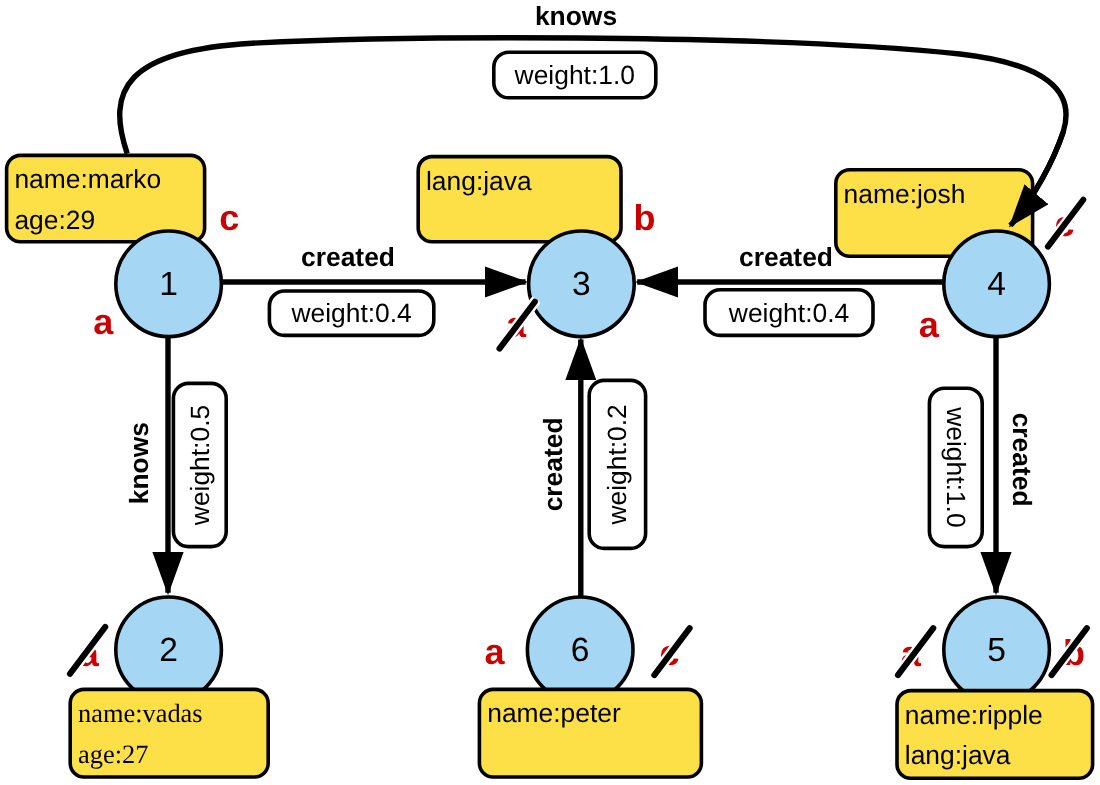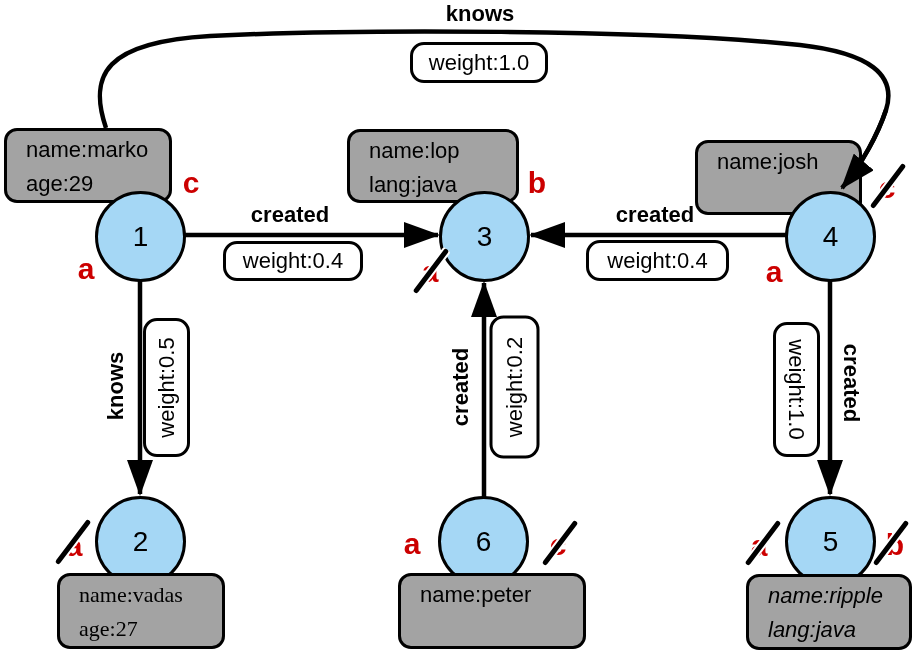--- a/index.html
+++ b/index.html
@@ -1,22 +1,22 @@
 <!DOCTYPE html>
 <html><head>
 <meta charset="utf-8">
 <style>
   html,body{margin:0;padding:0;background:#fff;}
   .stage{position:relative;width:917px;height:654px;background:#fff;overflow:hidden;
          font-family:"Liberation Sans",sans-serif;color:#000;}
   svg.layer{position:absolute;left:0;top:0;pointer-events:none;}
   .z1{z-index:1}.z2{z-index:2}.z4{z-index:4}.z5{z-index:5}
 
-  .propbox{position:absolute;background:#a3a3a3;border:3px solid #000;border-radius:13px;
-           box-sizing:border-box;font-size:22px;line-height:34px;padding:2px 0 0 19px;
+  .propbox{position:absolute;background:#fde047;border:3px solid #000;border-radius:13px;
+           box-sizing:border-box;font-size:22px;line-height:34px;padding:2px 0 0 5px;
            white-space:nowrap;}
   .propbox.z2{z-index:2}
   .propbox.z4{z-index:4}
 
   .node{position:absolute;width:91px;height:91px;box-sizing:border-box;border:3px solid #000;
         border-radius:50%;background:#a5d7f5;display:flex;align-items:center;justify-content:center;
         font-size:28px;z-index:3;}
 
   .wbox{position:absolute;background:#fff;border:3px solid #000;border-radius:14px;
         box-sizing:border-box;display:flex;align-items:center;justify-content:center;
@@ -53,21 +53,20 @@
     <line x1="484" y1="520" x2="484" y2="283" stroke="#000" stroke-width="4.5" marker-end="url(#arr)"></line>
     <line x1="830" y1="268" x2="830" y2="494" stroke="#000" stroke-width="4.5" marker-end="url(#arr)"></line>
     <path d="M106,128 C88,75 105,42 210,36 C350,29 650,29 800,45 C870,53 897,75 886,110 C878,134 862,164 842,188" fill="none" stroke="#000" stroke-width="4.5"></path>
   </svg>
 
   <div class="propbox z2" style="left:4px;top:128px;width:168px;height:75px;">
     <div>name:marko</div>
     <div>age:29</div>
   </div>
   <div class="propbox z2" style="left:347px;top:129px;width:172px;height:74px;">
-    <div>name:lop</div>
     <div>lang:java</div>
   </div>
   <div class="propbox z2" style="left:695px;top:140px;width:167px;height:75px;">
     <div>name:josh</div>
   </div>
 
   <div class="node" style="left:95px;top:191px;">
     <span>1</span>
     </div>
   <div class="node" style="left:439px;top:191px;">
@@ -86,21 +85,21 @@
     <span>5</span>
     </div>
 
   <div class="propbox z4" style="left:57px;top:573px;width:168px;height:76px;font-family:Liberation Serif, serif;">
     <div>name:vadas</div>
     <div>age:27</div>
   </div>
   <div class="propbox z4" style="left:398px;top:573px;width:188px;height:76px;">
     <div>name:peter</div>
   </div>
-  <div class="propbox z4" style="left:746px;top:574px;width:166px;height:76px;font-style:italic;">
+  <div class="propbox z4" style="left:746px;top:574px;width:166px;height:76px;">
     <div>name:ripple</div>
     <div>lang:java</div>
   </div>
 
   <svg class="layer z5" width="917" height="654" viewBox="0 0 917 654">
     <path d="M886,110 C878,134 862,164 842,188" fill="none" stroke="#000" stroke-width="4.5" marker-end="url(#arr)"></path>
   </svg>
 
   <div class="elabel" style="left:480px;top:14px;">knows</div>
   <div class="elabel" style="left:290px;top:215px;">created</div>

